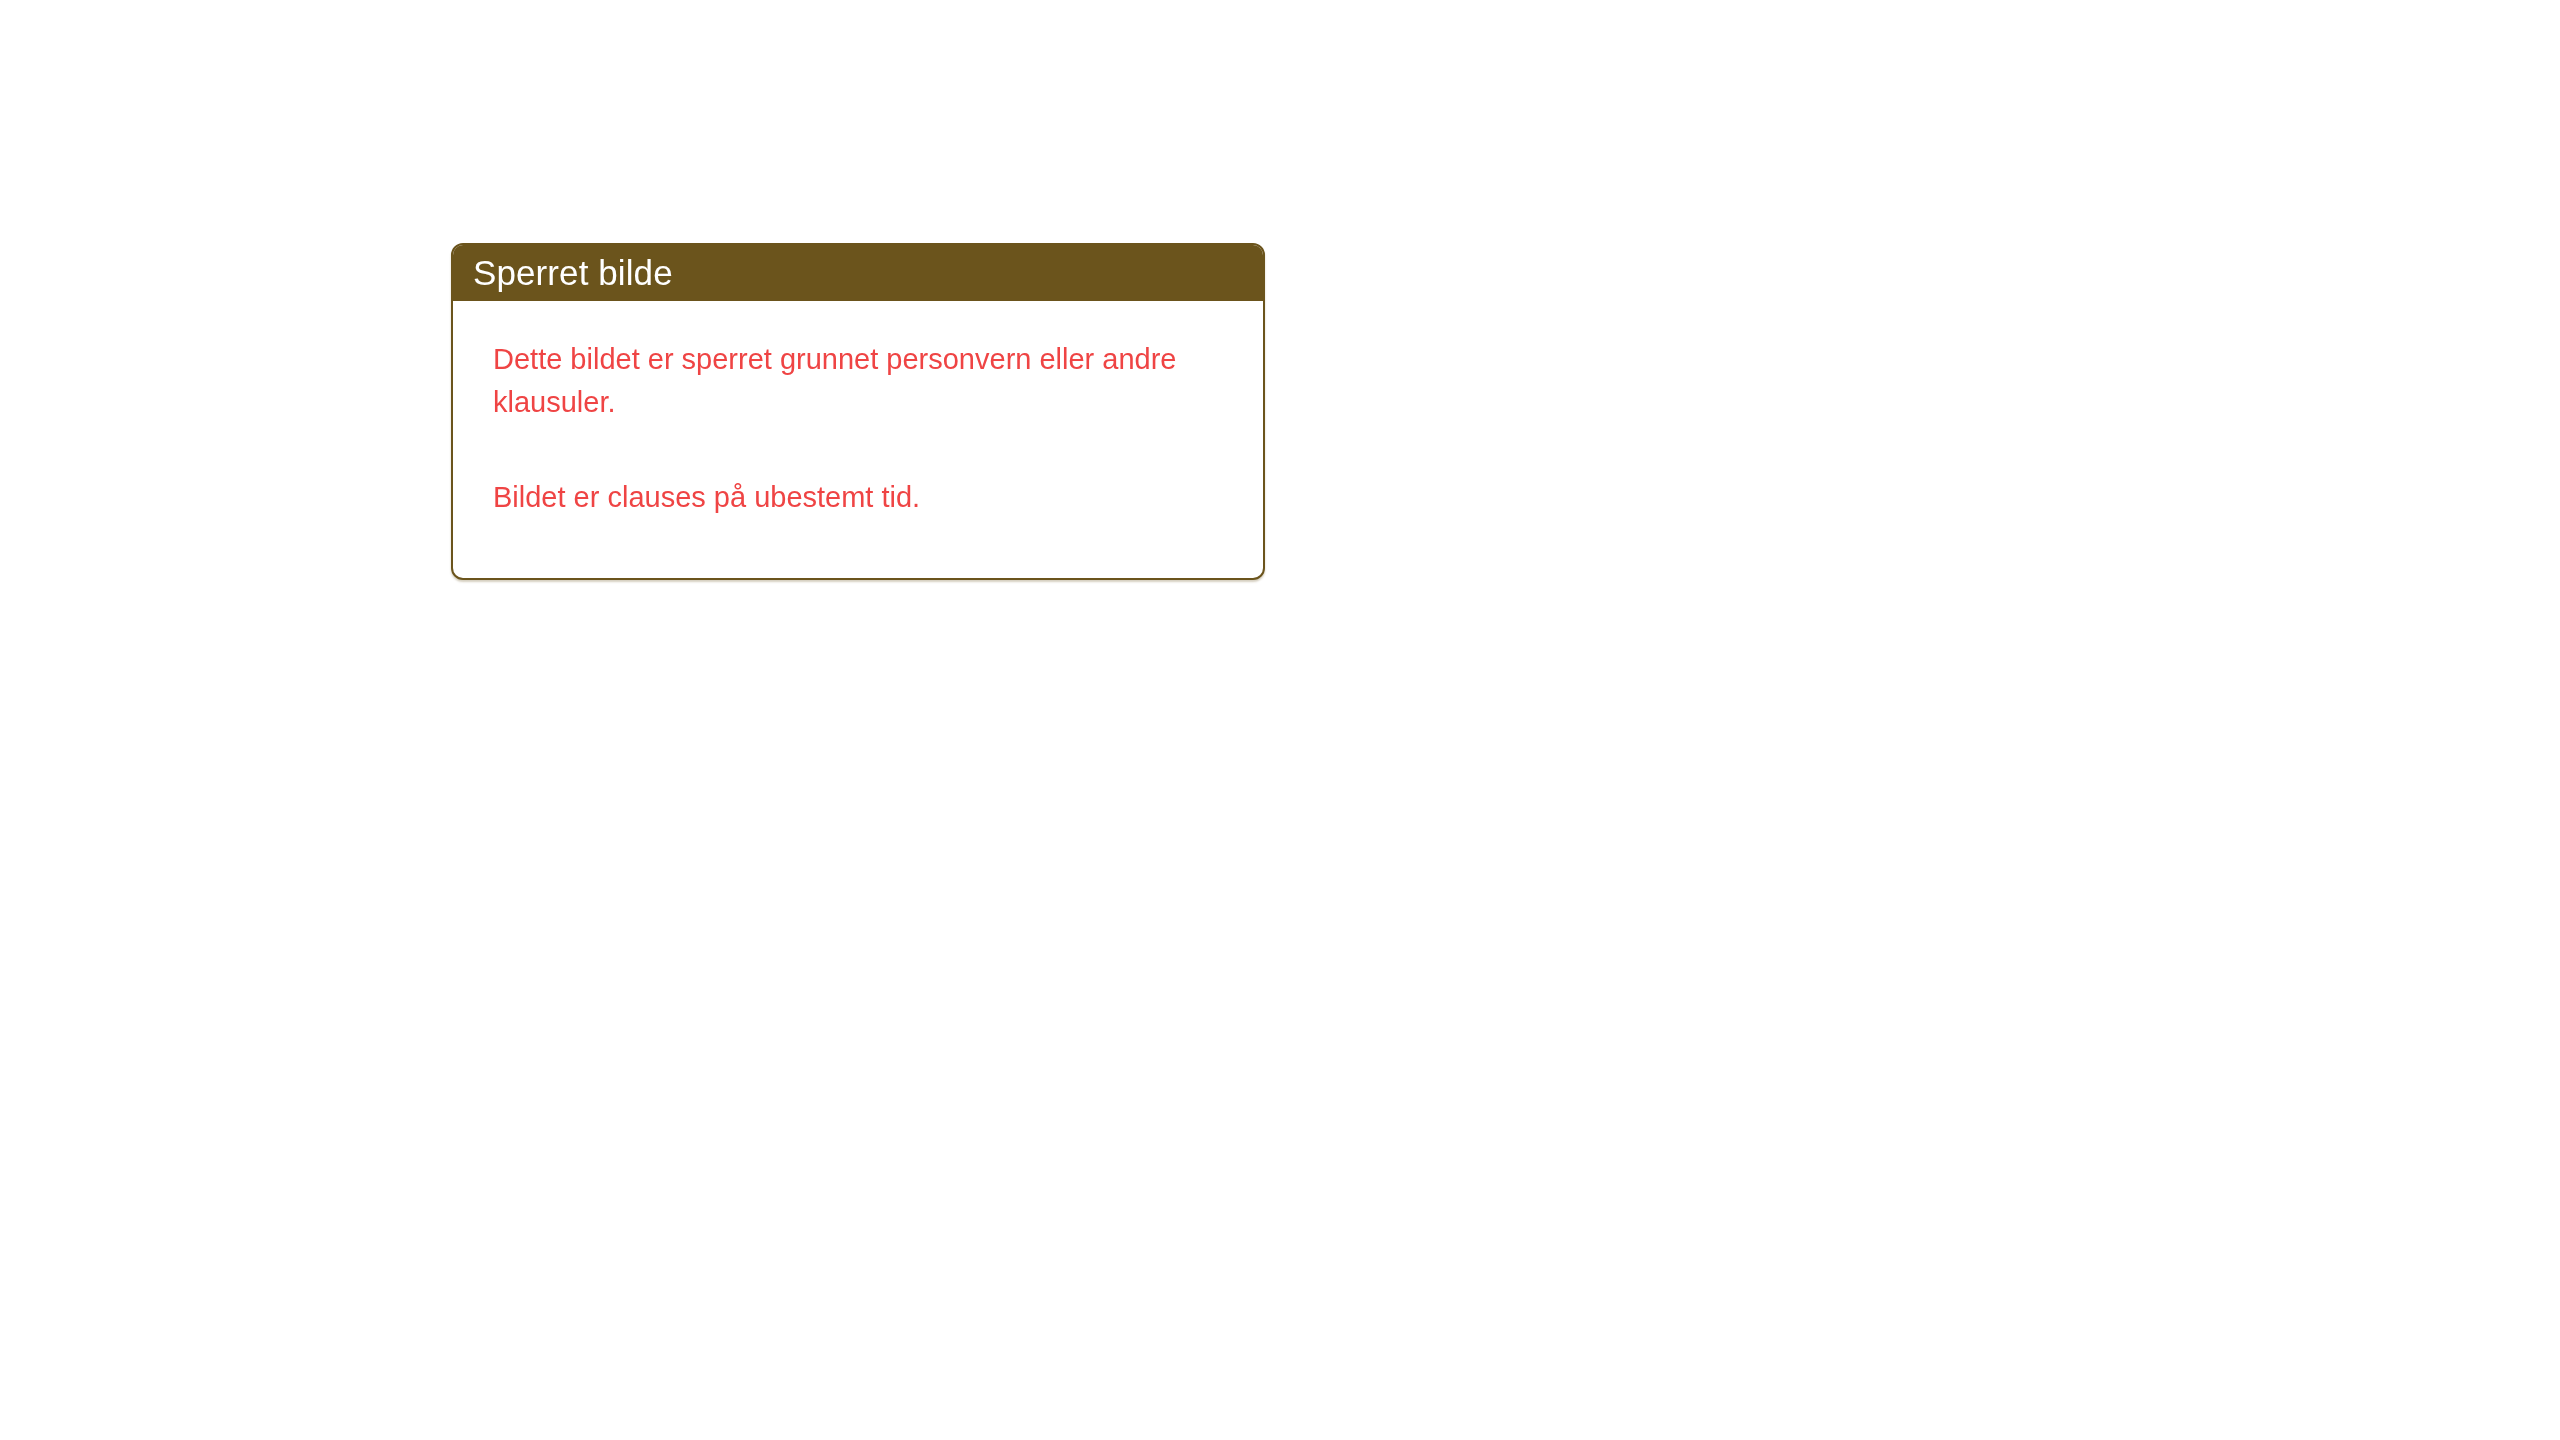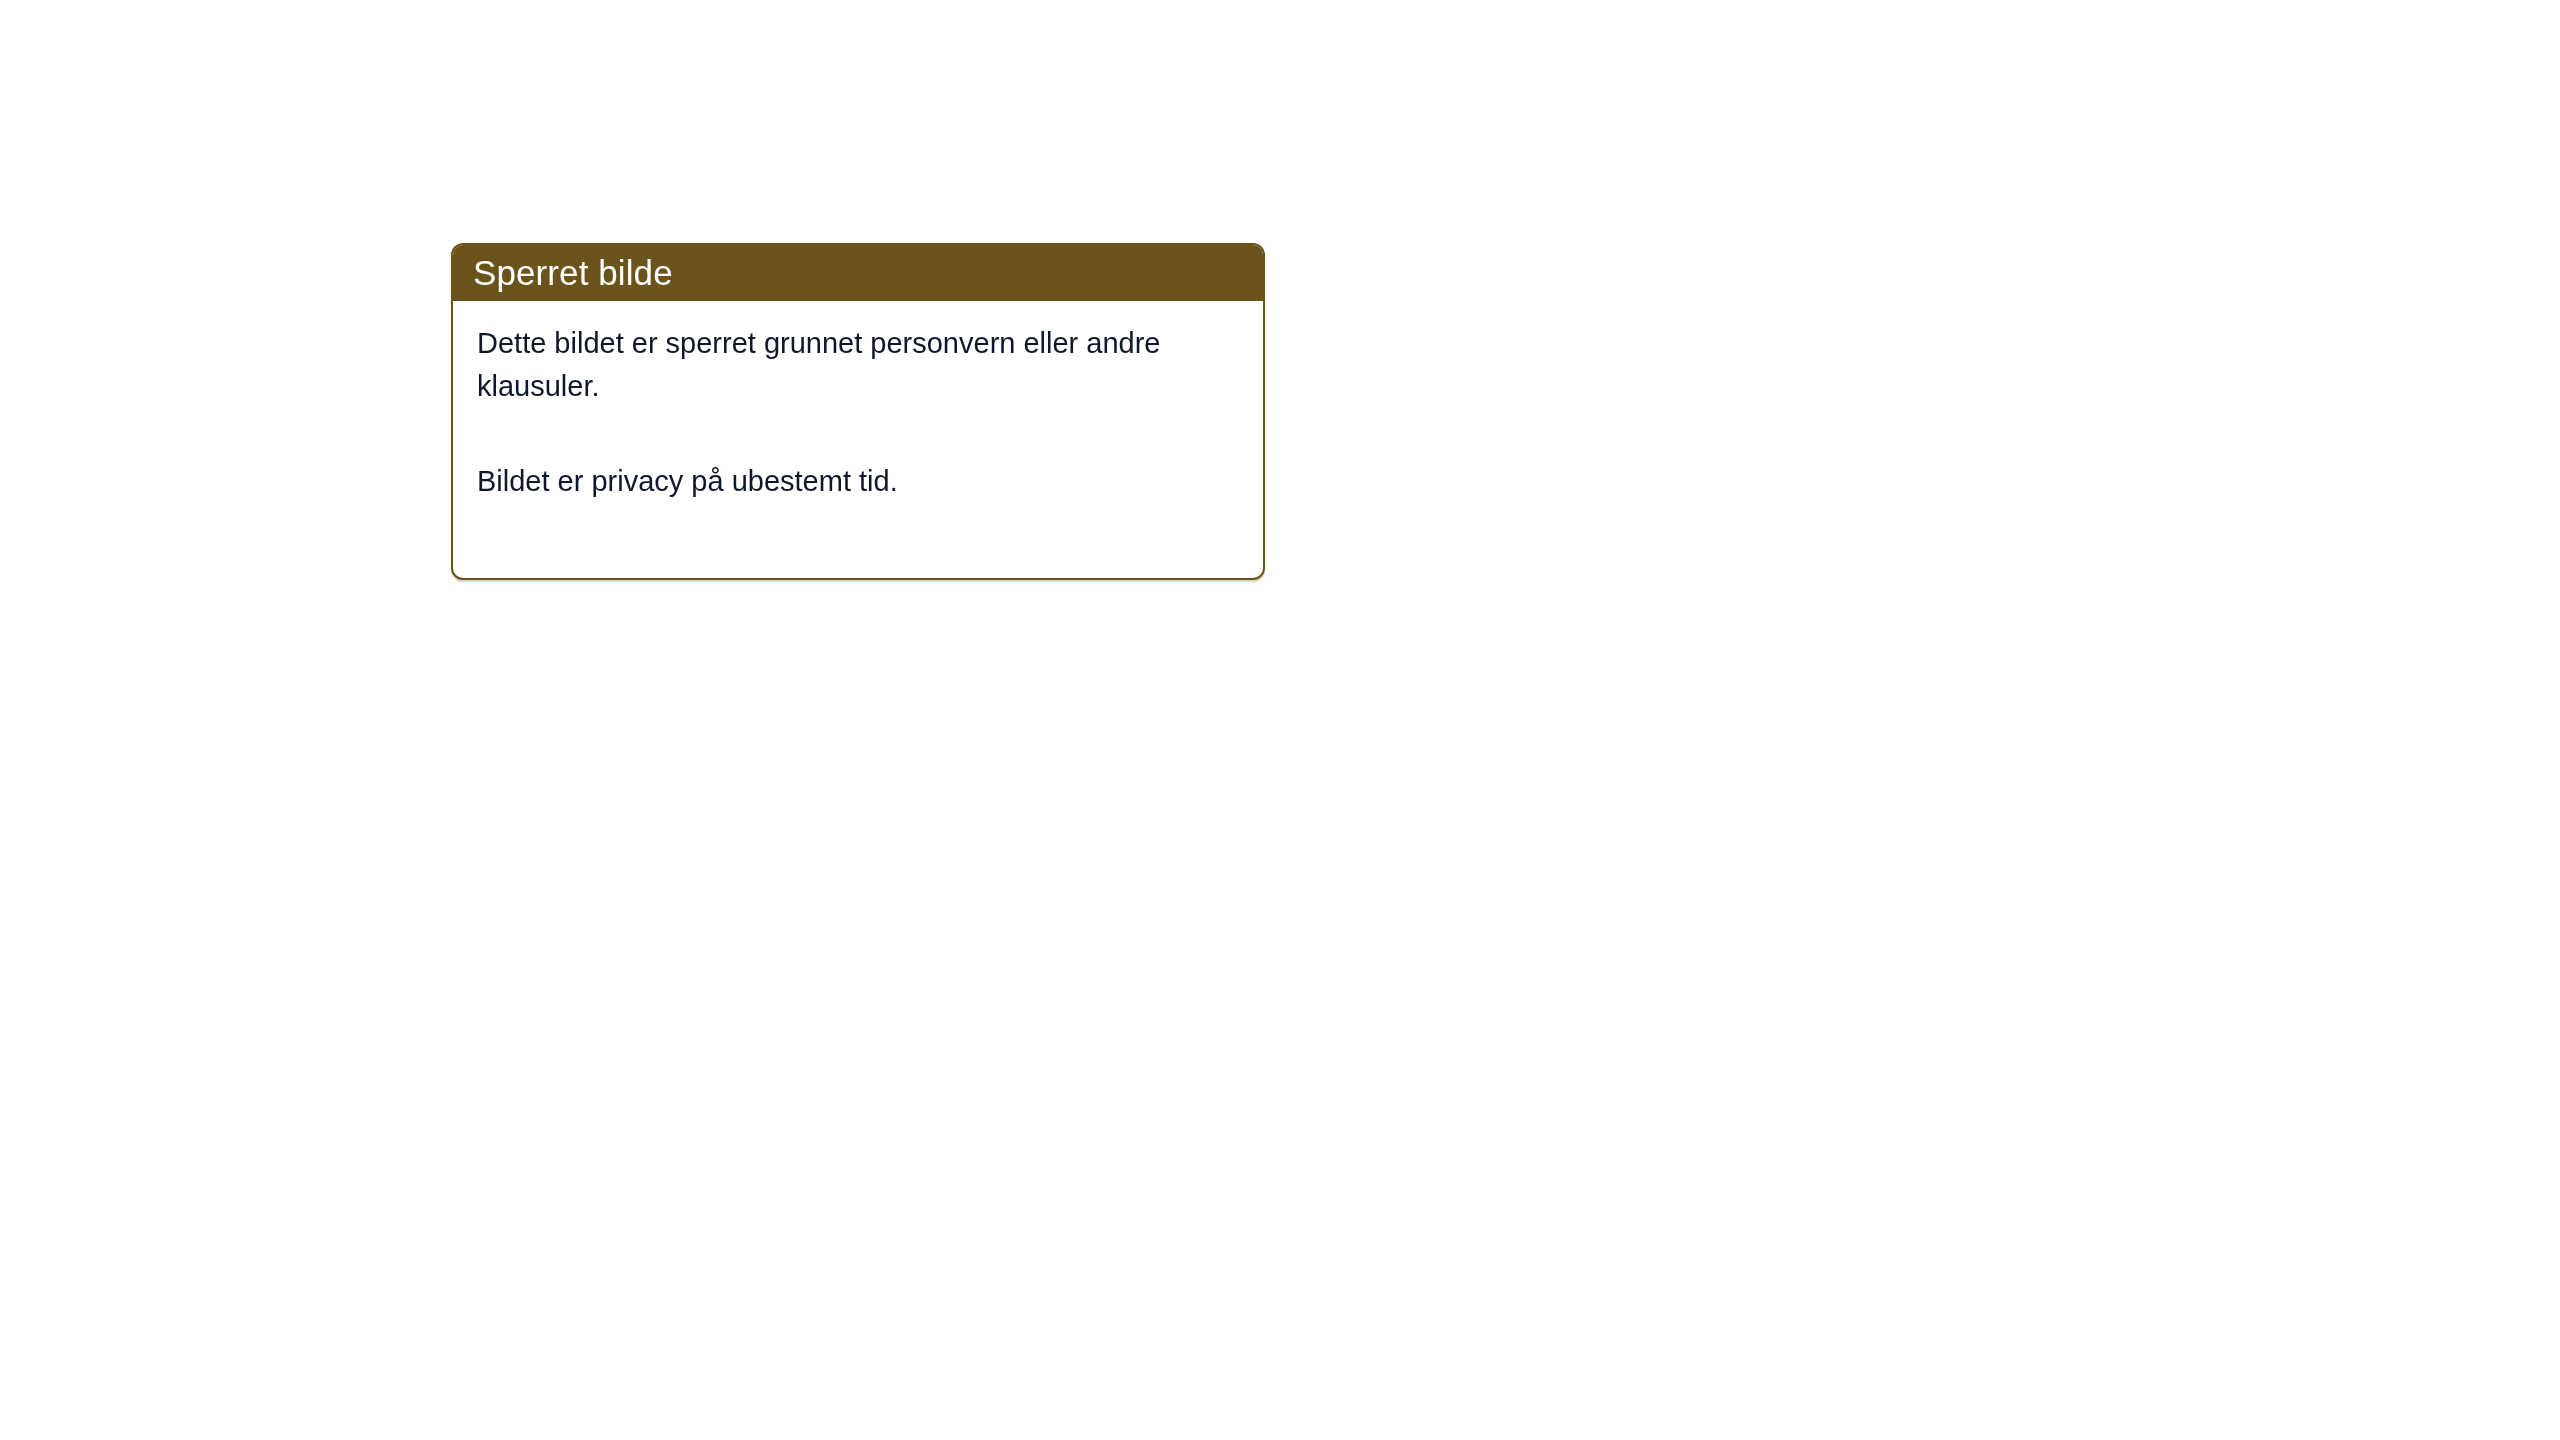--- a/index.html
+++ b/index.html
@@ -60,40 +60,40 @@
   }
 
   .panel-body {
     padding: 21px 24px 0 24px;
     box-sizing: border-box;
   }
 
   .panel-paragraph {
     font-size: 29px;
     line-height: 43px;
-    color: #0f172a;
-    margin: 0;
+    color: #ef4444;
+    margin: 16px;
     max-width: 745px;
   }
 
   .panel-paragraph + .panel-paragraph {
     margin-top: 52px;
   }
 
   .panel-right .panel-paragraph { max-width: 760px; }
 </style>
 </head>
 <body>
 
 <div class="panels-row">
 
   <section class="notice-panel panel-left">
     <header class="panel-header">
       <h1 class="panel-title">Sperret bilde</h1>
     </header>
     <div class="panel-body">
       <p class="panel-paragraph">Dette bildet er sperret grunnet personvern eller andre klausuler.</p>
-      <p class="panel-paragraph">Bildet er privacy på ubestemt tid.</p>
+      <p class="panel-paragraph">Bildet er clauses på ubestemt tid.</p>
     </div>
   </section>
 
 
 </div>
 
 </body></html>

